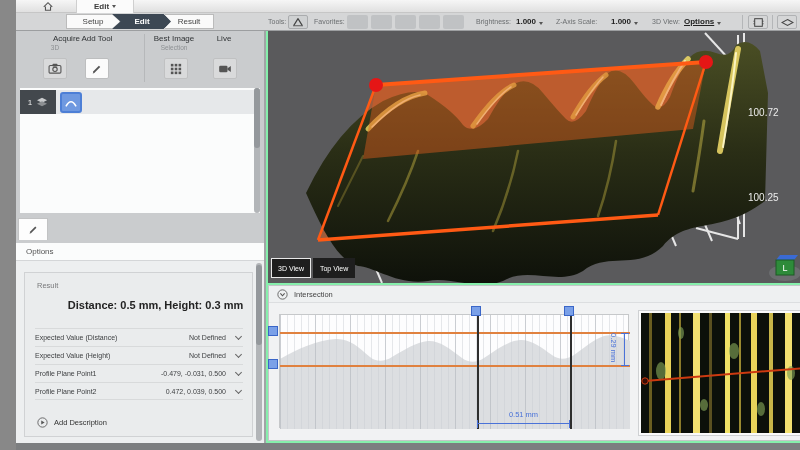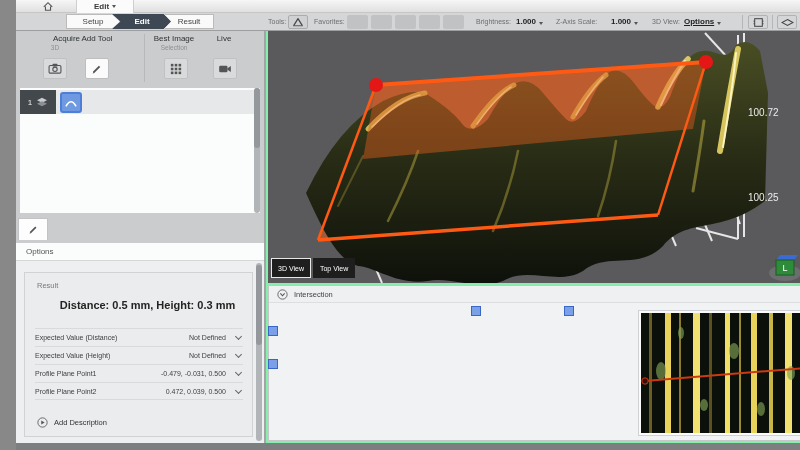--- a/index.html
+++ b/index.html
@@ -55,21 +55,21 @@
   .vscroll .thumb { position:absolute; left:0; width:6px; background:#94989c; border-radius:3px; }
   #pencil-tab { left:2px; top:187px; width:30px; height:22px; background:#fdfdfd; border:1px solid #c2c3c4; border-bottom:none;
     display:flex; align-items:center; justify-content:center; }
 
   
   #profile-panel { left:0px; top:212px; width:248px; height:200px; background:#edeff0; }
   #profile-header { position:absolute; left:0; top:0; width:248px; height:18px; background:#fbfcfc; border-bottom:1px solid #d4d6d8;
     display:flex; align-items:center; padding-left:10px; font-size:8px; color:#555; }
   #result-box { position:absolute; left:8px; top:29px; width:229px; height:165px; background:#eaeced; border:1px solid #d0d2d4; }
   #result-label { position:absolute; left:12px; top:8px; font-size:7.5px; color:#78797b; }
-  #result-value { position:absolute; left:8px; top:26px; width:229px; text-align:center; font-size:11px; font-weight:600; color:#232323; }
+  #result-value { position:absolute; left:16px; top:26px; width:229px; text-align:center; font-size:11px; font-weight:600; color:#232323; }
   #result-table { position:absolute; left:10px; top:55px; width:208px; }
   .r-row { height:18px; display:flex; align-items:center; border-top:1px solid #d8dadb; font-size:7px; color:#3c3e40; }
   .r-row:last-child { border-bottom:1px solid #d8dadb; }
   .r-label { flex:1; }
   .r-value { text-align:right; }
   .chev { width:5px; height:5px; border-right:1.2px solid #666; border-bottom:1.2px solid #666;
     transform:rotate(45deg); margin:0 2px 2px 10px; }
   #add-desc { position:absolute; left:12px; top:144px; display:flex; align-items:center; gap:6px; font-size:7.5px; color:#333; }
 
   
@@ -390,20 +390,39 @@
 
   <div class="abs" id="intersection">
     <div id="int-header">
       <svg width="11" height="11" viewBox="0 0 13 13">
         <circle cx="6.5" cy="6.5" r="5.5" fill="none" stroke="#555" stroke-width="1"></circle>
         <path d="M4,5.3 L6.5,8 L9,5.3" fill="none" stroke="#555" stroke-width="1.3"></path>
       </svg>
       <span>Intersection</span>
     </div>
 
+    <div id="chart">
+      <svg width="350" height="114" viewBox="0 0 350 114">
+        <path fill="#dcdee1" d="M0,44 C18,34 36,25 56,24 C70,23.5 78,32 90,42 C96,47 104,47 112,42
+          C124,35 136,27 148,26 C160,25.5 170,34 182,43 C189,48 196,48 204,43
+          C216,35 228,26 240,25 C252,24.5 262,33 272,40 C279,45 286,45 294,40
+          C304,33 314,24 324,21 C332,19 342,22 350,26 L350,114 L0,114 Z"></path>
+      </svg>
+      <div id="grid-overlay"></div>
+
+      <div class="h-orange" style="top:17px;"></div>
+      <div class="h-orange" style="top:50px;"></div>
+      <div class="v-cursor" style="left:197px;"></div>
+      <div class="v-cursor" style="left:290px;"></div>
+
+      <div id="w-dim-line"></div>
+      <div id="w-dim-text" class="dim">0.51 mm</div>
+      <div id="h-dim-line"></div>
+      <div id="h-dim-text" class="dim">0.29 mm</div>
+    </div>
 
     <div class="handle" style="left:-1px; top:40px;"></div>
     <div class="handle" style="left:-1px; top:73px;"></div>
     <div class="handle" style="left:202px; top:20px;"></div>
     <div class="handle" style="left:295px; top:20px;"></div>
 
     <div id="texture-view">
       <svg width="171" height="120" viewBox="0 0 171 120">
         <rect x="0" y="0" width="171" height="120" fill="#0c100a"></rect>
         <g>

